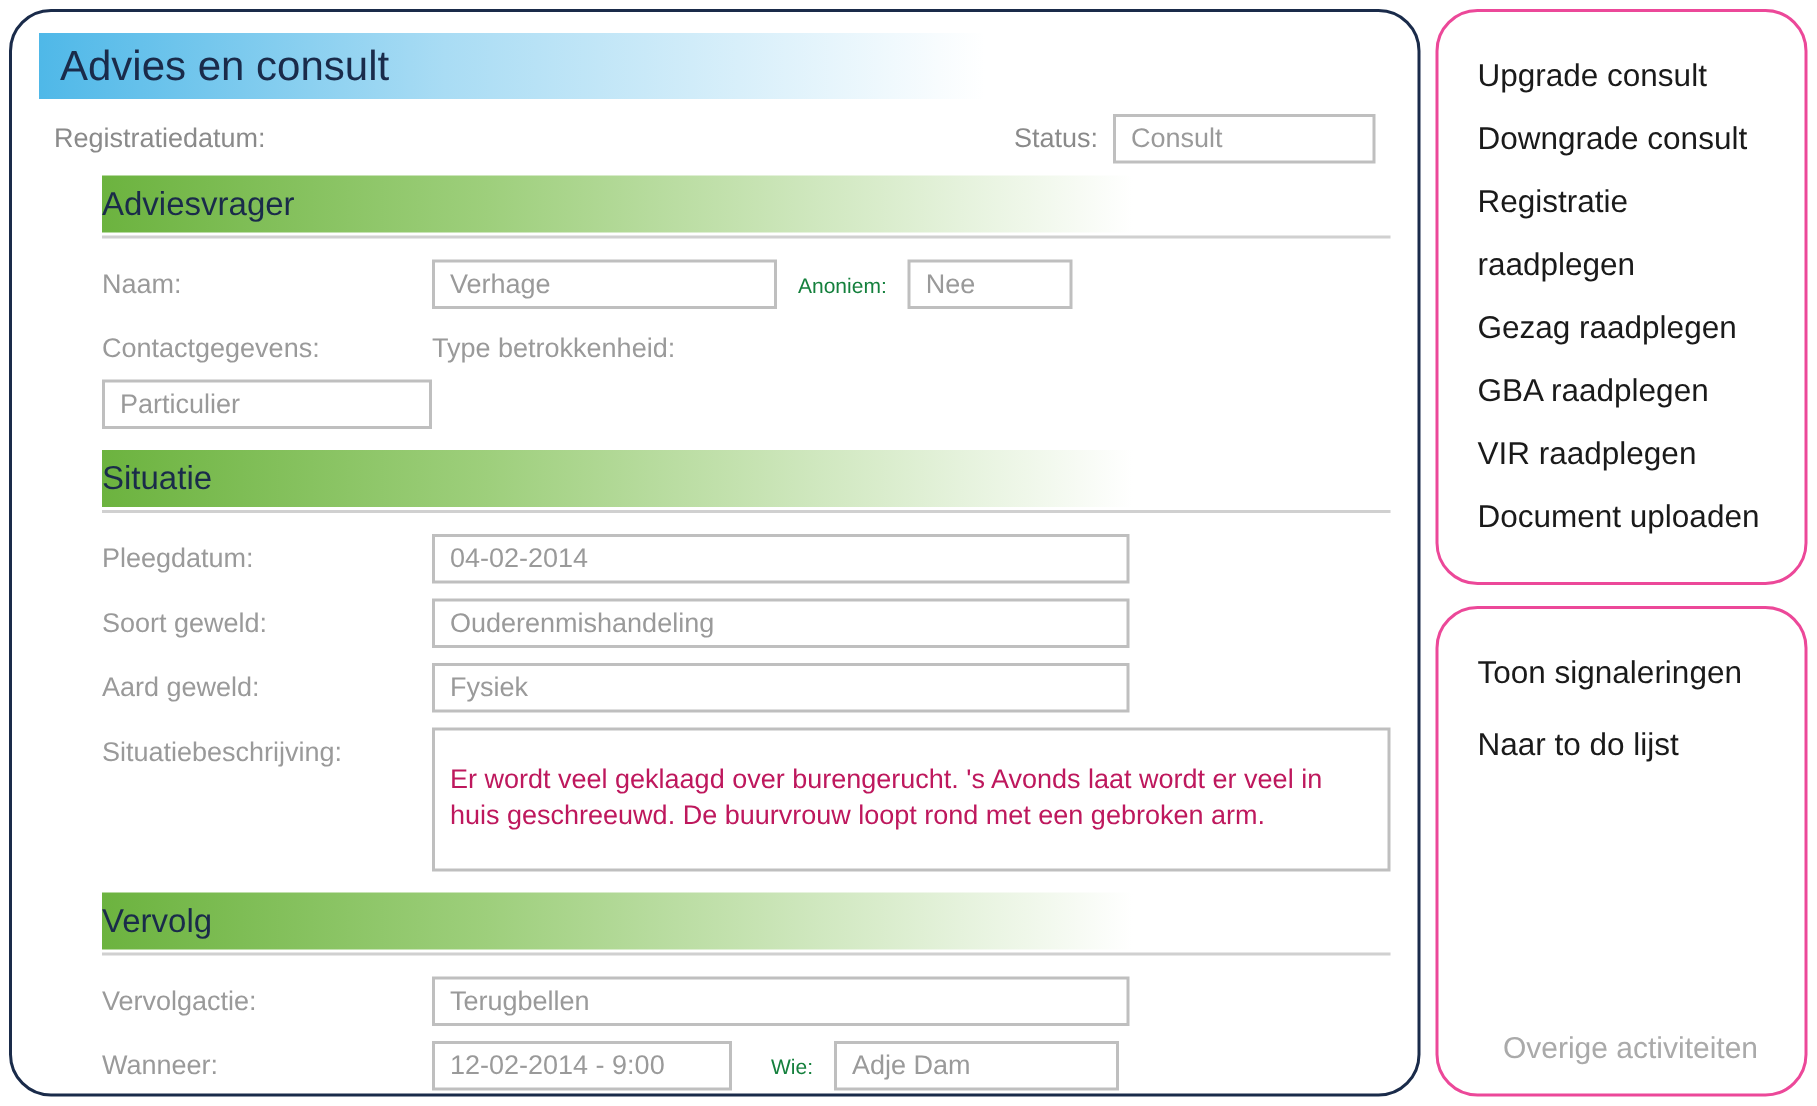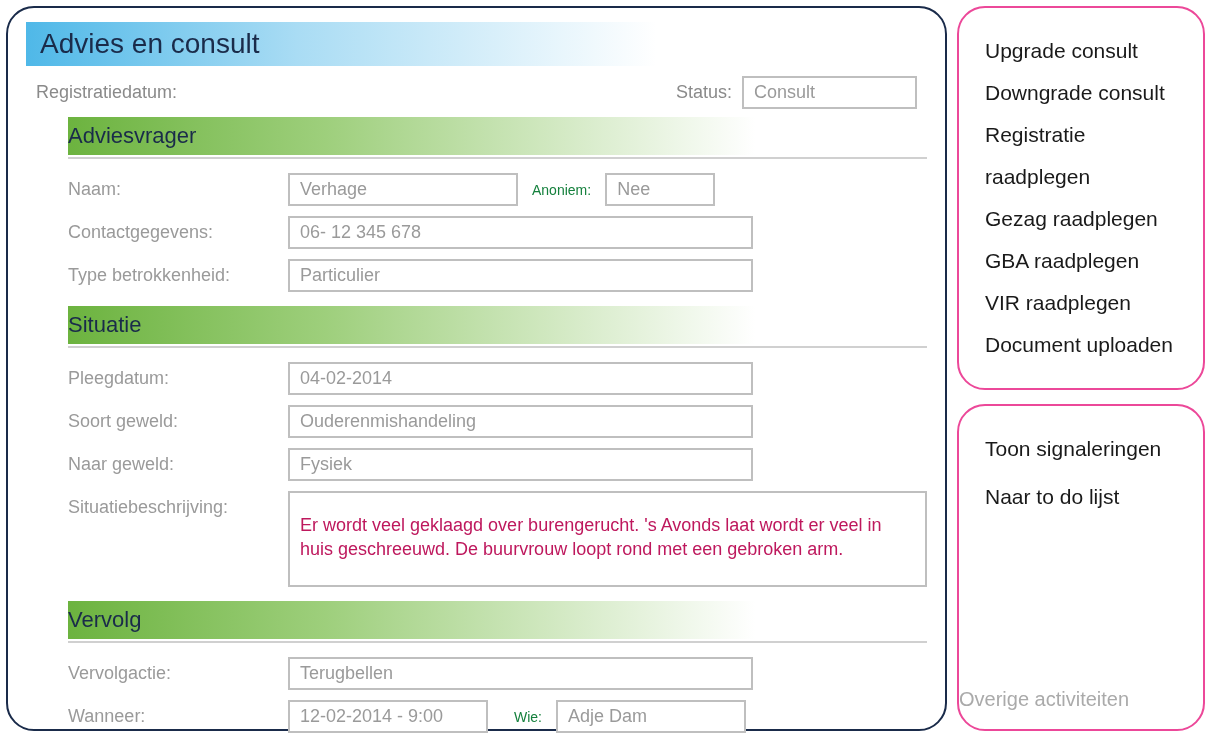--- a/index.html
+++ b/index.html
@@ -118,23 +118,23 @@
   .side-panel.bottom { flex: 1; position: relative; }
   .side-link {
     color: #1a1a1a;
     font-size: 21px;
     line-height: 2.0;
     cursor: pointer;
   }
   .side-footer {
     position: absolute;
     bottom: 18px;
-    left: 0;
+    left: 12px;
     right: 0;
-    text-align: left;
+    text-align: center;
     color: #aaaaaa;
     font-size: 20px;
   }
 </style>
 </head>
 <body>
 
 <div class="main-panel">
 
   <div class="title-bar">
@@ -153,23 +153,20 @@
     <div class="section-divider"></div>
     <div class="form-grid">
       <div class="lbl">Naam:</div>
       <div class="val-row">
         <span class="field-box mid">Verhage</span>
         <span class="lbl-inline">Anoniem:</span>
         <span class="field-box sm">Nee</span>
       </div>
 
       <div class="lbl">Contactgegevens:</div>
-      <div class="val-row">
-        <span class="field-box wide">06- 12 345 678</span>
-      </div>
 
       <div class="lbl">Type betrokkenheid:</div>
       <div class="val-row">
         <span class="field-box wide">Particulier</span>
       </div>
     </div>
   </div>
 
   <div class="indent-block">
     <div class="section-header">Situatie</div>
@@ -178,21 +175,21 @@
       <div class="lbl">Pleegdatum:</div>
       <div class="val-row">
         <span class="field-box wide">04-02-2014</span>
       </div>
 
       <div class="lbl">Soort geweld:</div>
       <div class="val-row">
         <span class="field-box wide">Ouderenmishandeling</span>
       </div>
 
-      <div class="lbl">Naar geweld:</div>
+      <div class="lbl">Aard geweld:</div>
       <div class="val-row">
         <span class="field-box wide">Fysiek</span>
       </div>
 
       <div class="lbl">Situatiebeschrijving:</div>
       <div class="val-row">
         <div class="textarea-box">Er wordt veel geklaagd over burengerucht. 's Avonds laat wordt er veel in huis geschreeuwd. De buurvrouw loopt rond met een gebroken arm.</div>
       </div>
     </div>
   </div>

